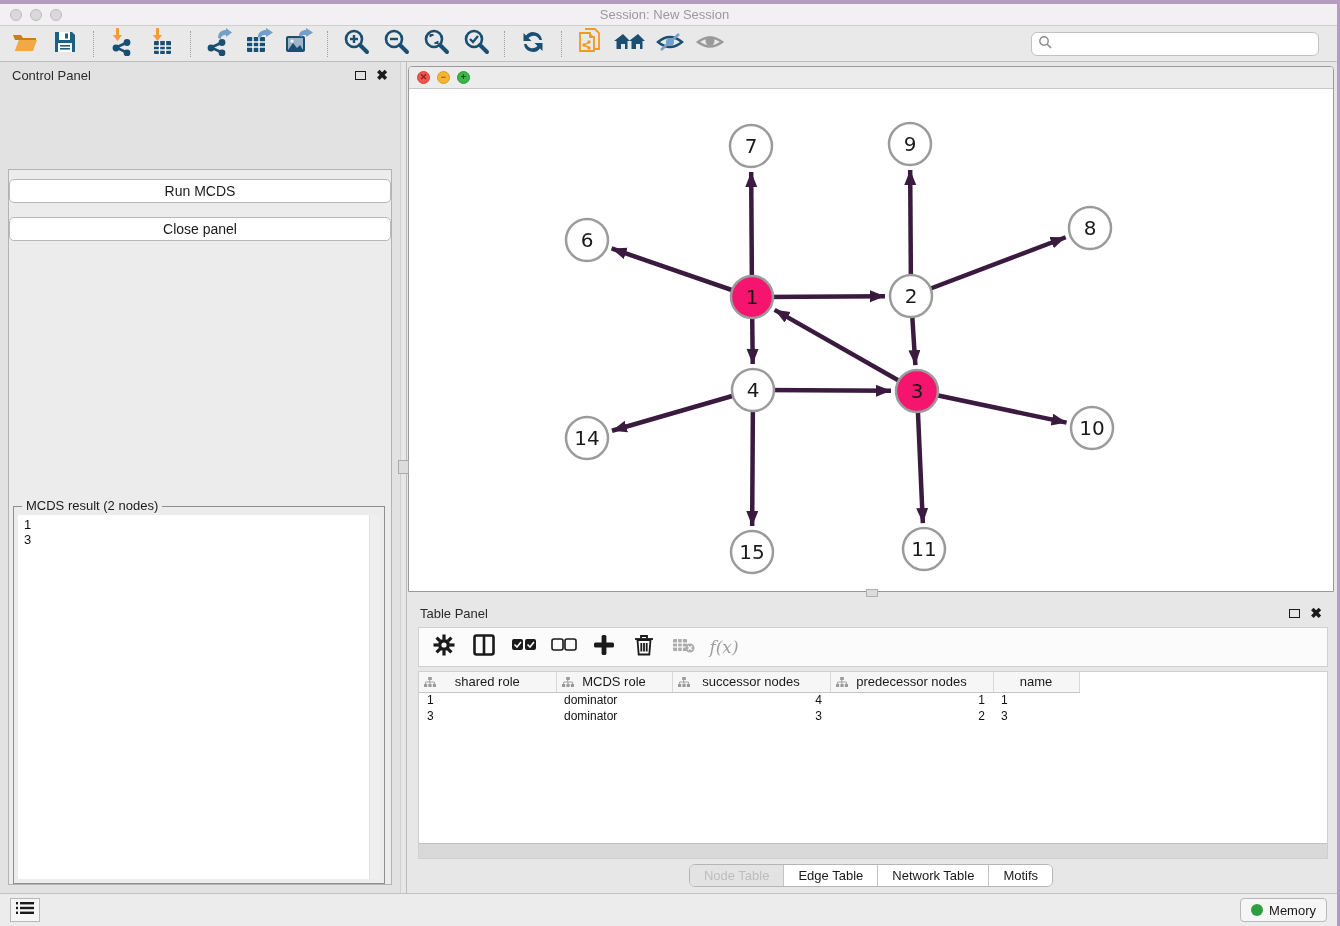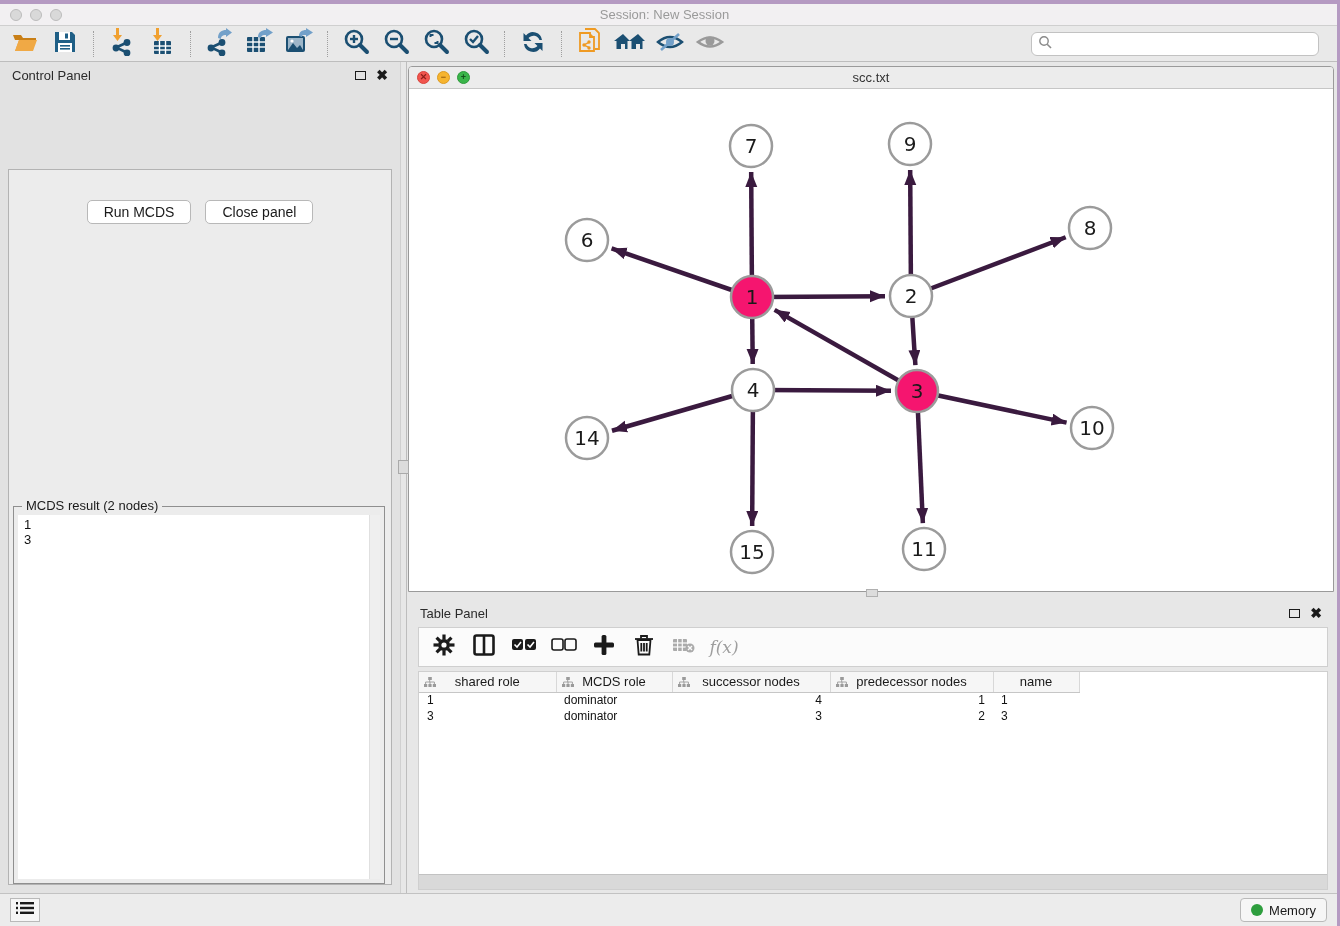--- a/index.html
+++ b/index.html
@@ -37,21 +37,21 @@
   .seg-group { display:flex; border:1px solid #b5b5b5; border-radius:6px; overflow:hidden; background:#fff; }
   .seg { padding:3px 14px; font-size:13px; color:#1a1a1a; background:#fff; border-left:1px solid #c4c4c4; cursor:default; white-space:nowrap; }
   .seg:first-child { border-left:none; }
   .seg.sel { background:#e3e3e3; color:#bdbdbd; }
 
   .cp-content { position:absolute; left:8px; right:8px; top:107px; bottom:8px; background:#ececec; border:1px solid #b3b3b3; }
   .opt-label { text-align:center; font-size:14px; color:#1a1a1a; margin-top:26px; }
   .dropdown { margin:10px auto 0; width:312px; height:23px; background:#fff; border:1px solid #b8b8b8; border-radius:5px; display:flex; align-items:center; padding:0 8px; }
   .dropdown .dd-text { font-size:14px; color:#1a1a1a; flex:1; }
   .dd-arrows { display:flex; flex-direction:column; align-items:center; line-height:5px; color:#555; font-size:9px; }
-  .btn-row { display:flex; justify-content:center; gap:14px; margin-top:30px; }
+  .btn-row { display:flex; justify-content:center; gap:14px; margin-top:9px;flex-direction:column; }
   .mac-btn { background:#fff; border:1px solid #b8b8b8; border-radius:5px; font-size:14px; color:#1a1a1a; padding:3px 16px; }
 
   .result-box { position:absolute; left:4px; right:6px; bottom:0; height:378px; border:1px solid #8f8f8f; background:#ececec; }
   .result-legend { position:absolute; top:-9px; left:8px; background:#ececec; padding:0 4px; font-size:13px; color:#1a1a1a; }
   .result-area { position:absolute; left:4px; right:4px; top:8px; bottom:4px; background:#fff; font-size:13px; color:#111; padding:2px 6px; white-space:pre; overflow:hidden; }
   .result-scroll { position:absolute; right:0; top:0; bottom:0; width:11px; background:#efefef; border-left:1px solid #e0e0e0; }
 
   
   .v-splitter { width:7px; flex:0 0 auto; background:#e7e7e7; border-left:1px solid #d0d0d0; border-right:1px solid #bdbdbd; position:relative; }
   .v-grip { position:absolute; top:398px; left:0px; width:11px; height:14px; background:#dcdcdc; border:1px solid #aaa; margin-left:-3px; }
@@ -313,21 +313,20 @@
 
     <div class="right-col">
 
       <div class="network-window">
         <div class="nw-titlebar">
           <div class="nw-lights">
             <span class="nw-light nw-red">✕</span>
             <span class="nw-light nw-yellow">−</span>
             <span class="nw-light nw-green">+</span>
           </div>
-          <div class="nw-title">scc.txt</div>
         </div>
         <div class="nw-canvas">
           <svg id="graph-svg" width="100%" height="100%">
               <defs>
                 <marker id="arrow" markerUnits="userSpaceOnUse" markerWidth="18" markerHeight="14" refX="15" refY="6" orient="auto">
                   <path d="M0,0 L15,6 L0,12 z" fill="#3a1a3f"></path>
                 </marker>
               </defs>
               <line x1="343" y1="208" x2="342.1721816547571" y2="82.99942986832144" stroke="#3a1a3f" stroke-width="4.5" marker-end="url(#arrow)"></line>
               <line x1="343" y1="208" x2="202.5749453421688" y2="159.48952657274924" stroke="#3a1a3f" stroke-width="4.5" marker-end="url(#arrow)"></line>
@@ -546,20 +545,28 @@
                   <td class="al">dominator</td>
                   <td class="ar">3</td>
                   <td class="ar">2</td>
                   <td class="al">3</td>
                 </tr>
               </tbody>
           </table>
           <div class="table-bottom-strip"></div>
         </div>
 
+        <div class="tp-tabs">
+          <div class="seg-group" id="tp-tabs">
+              <div class="seg sel">Node Table</div>
+              <div class="seg">Edge Table</div>
+              <div class="seg">Network Table</div>
+              <div class="seg">Motifs</div>
+            </div>
+        </div>
         <div class="tp-bottom-pad"></div>
       </div>
 
     </div>
   </div>
 
   <div class="statusbar">
     <div class="hamburger-btn">
       <span><svg width="18" height="14" viewBox="0 0 18 14">
             <g fill="#1a1a1a">

